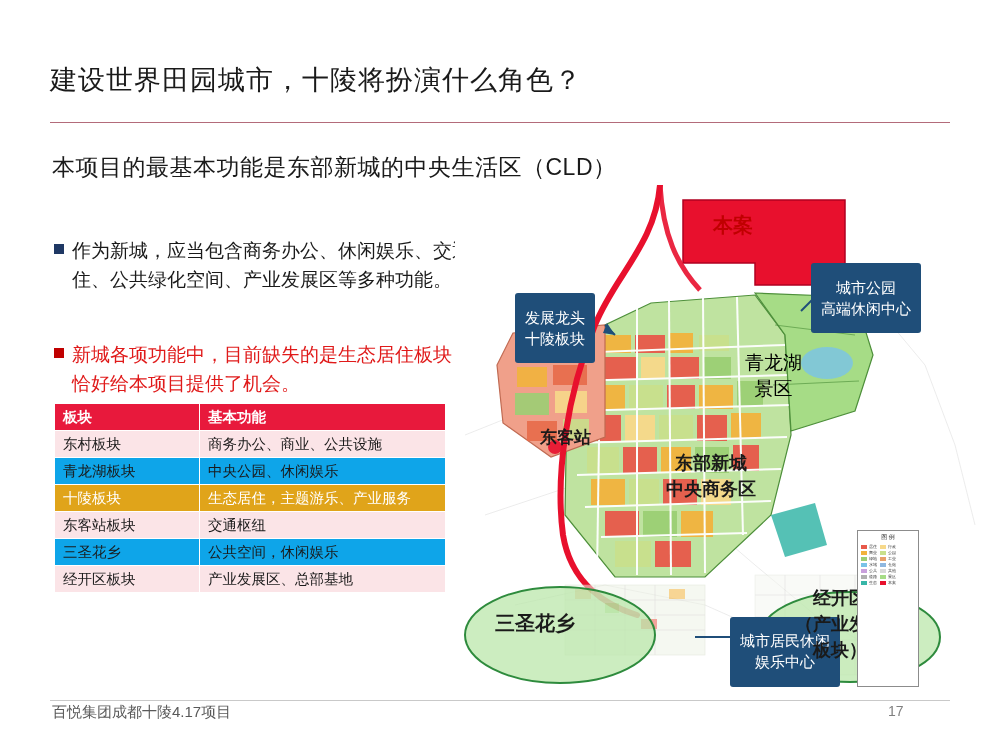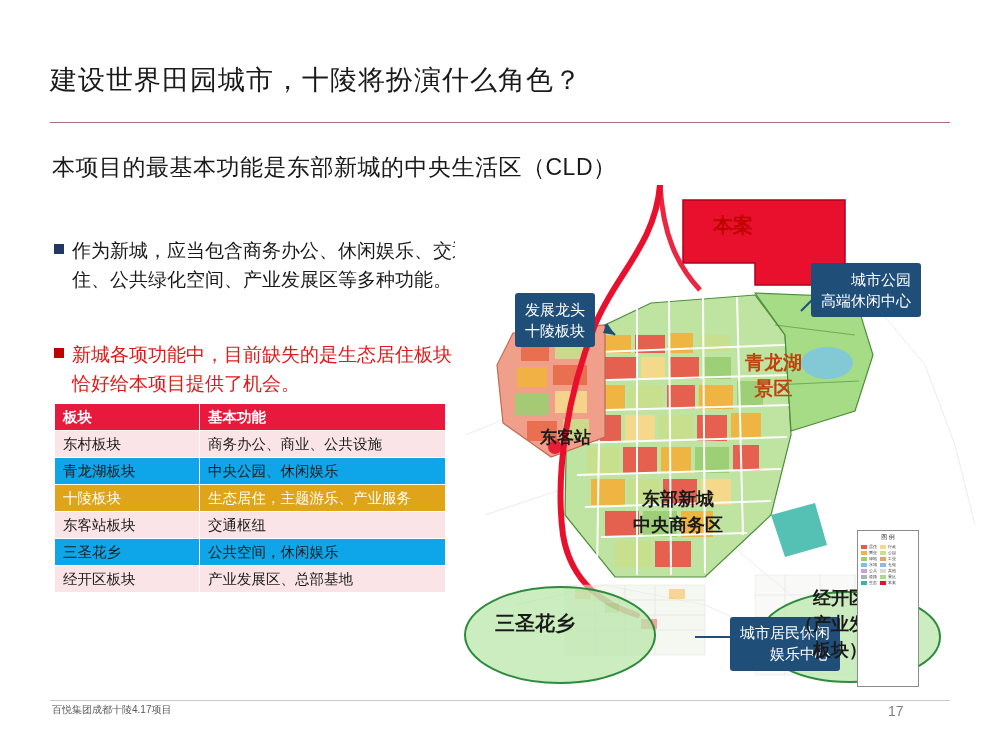--- a/index.html
+++ b/index.html
@@ -101,21 +101,21 @@
   
   .footer-rule {
     position: absolute;
     left: 50px; top: 700px;
     width: 900px; height: 1px;
     background: #c9c9c9;
   }
   .footer-left {
     position: absolute;
     left: 52px; top: 703px;
-    font-size: 10px;
+    font-size: 15px;
     color: #595959;
   }
   .footer-right {
     position: absolute;
     left: 888px; top: 703px;
     font-size: 14px;
     color: #7f7f7f;
   }
 
   
@@ -127,50 +127,50 @@
     height: 510px;
   }
   .map svg { position: absolute; left: 0; top: 0; }
 
   .callout {
     position: absolute;
     background: #1f4e79;
     color: #ffffff;
     font-size: 15px;
     line-height: 21px;
-    text-align: right;
-    padding: 6px 10px;
+    text-align: center;
+    padding: 14px 10px;
     border-radius: 3px;
     white-space: nowrap;
   }
   #callout-dragon { left: 60px; top: 108px; }
   #callout-park   { left: 356px; top: 78px; }
   #callout-leisure{ left: 275px; top: 432px; font-family: Liberation Serif, serif; }
 
   .maplabel {
     position: absolute;
     white-space: nowrap;
     text-align: center;
     line-height: 26px;
   }
   #lbl-benan {
     left: 258px; top: 27px;
     color: #c00000; font-size: 20px; font-weight: bold;
   }
   #lbl-qinglonghu {
     left: 290px; top: 165px;
-    color: #c2410c; font-size: 19px; font-weight: bold;
+    color: #000000; font-size: 19px; font-weight: normal;
   }
   #lbl-dongke {
     left: 85px; top: 240px;
     color: #1a1a1a; font-size: 17px; font-weight: bold;
   }
   #lbl-cbd {
-    left: 178px; top: 265px;
-    color: #1a1a1a; font-size: 18px; font-weight: bold; margin-top: 36px;
+    left: 211px; top: 265px;
+    color: #1a1a1a; font-size: 18px; font-weight: bold;
   }
   #lbl-sansheng {
     left: 40px; top: 425px;
     color: #1a1a1a; font-size: 20px; font-weight: bold;
   }
   #lbl-jingkai {
     left: 340px; top: 400px;
     color: #1a1a1a; font-size: 18px; font-weight: bold;
   }
   .legendbox {

